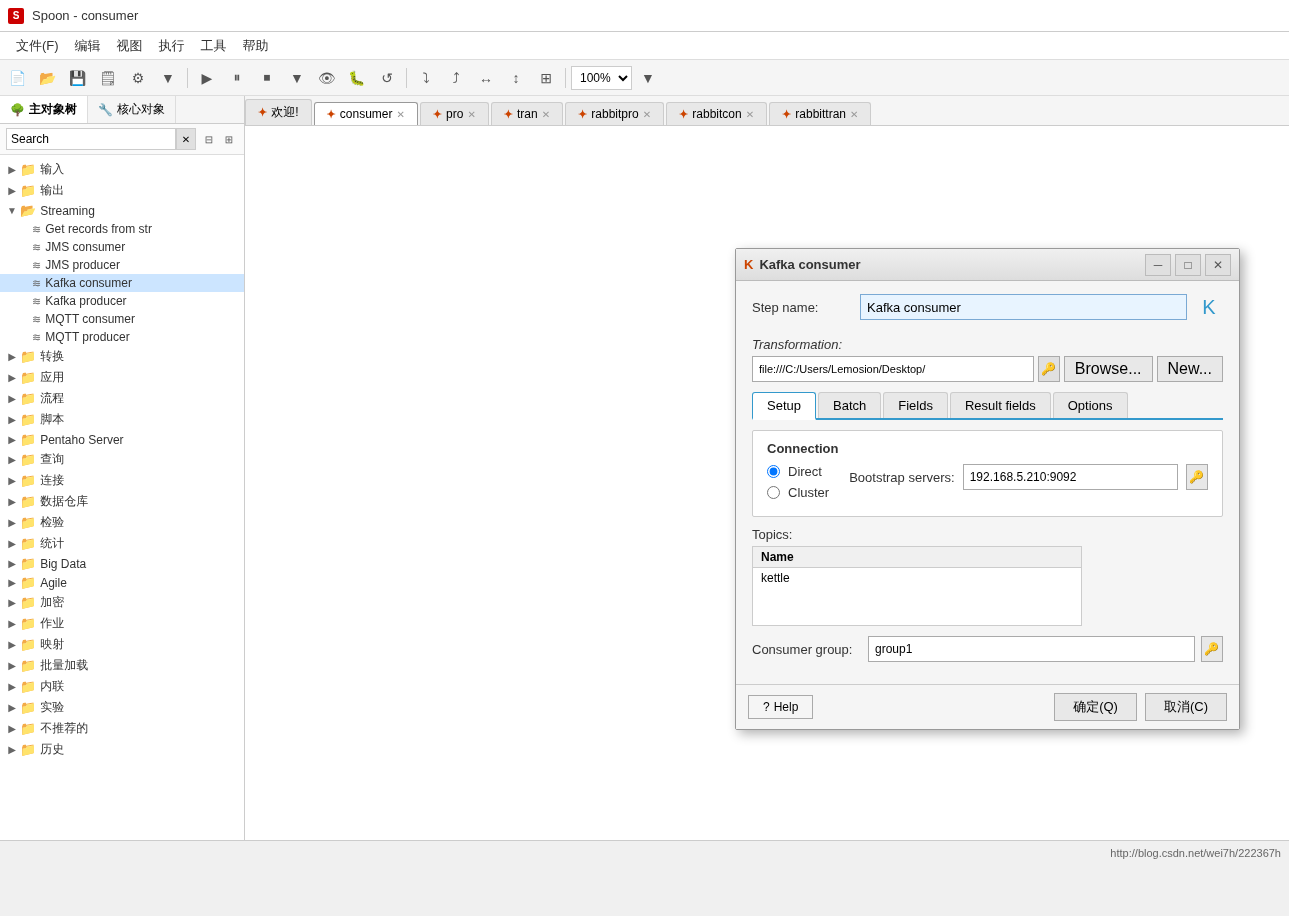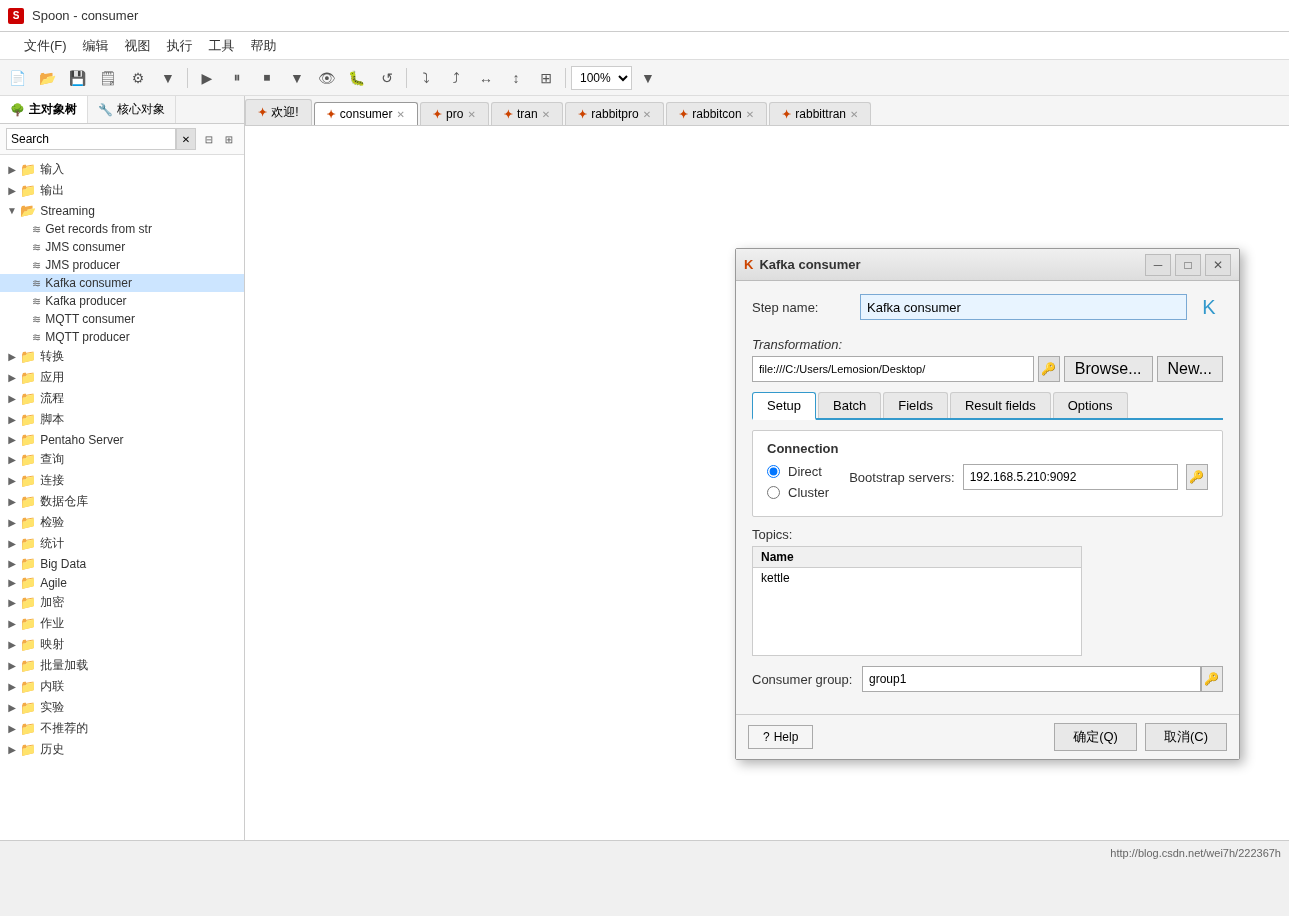--- a/index.html
+++ b/index.html
@@ -16,21 +16,21 @@
     }
     .title-bar-icon { width: 16px; height: 16px; background: #cc0000; border-radius: 2px; margin-right: 8px; display: flex; align-items: center; justify-content: center; color: white; font-size: 10px; font-weight: bold; }
     .title-bar-text { font-size: 13px; color: #333; }
 
     
     .menu-bar {
       background: #fff;
       height: 28px;
       display: flex;
       align-items: center;
-      padding: 0 16px;
+      padding: 0 8px;
       border-bottom: 1px solid #ddd;
     }
     .menu-item { padding: 4px 8px; cursor: pointer; font-size: 13px; color: #333; }
 
     
     .toolbar {
       background: #f5f5f5;
       height: 36px;
       display: flex;
       align-items: center;
@@ -325,32 +325,32 @@
       cursor: pointer;
       display: flex; align-items: center; justify-content: center;
       font-size: 12px;
     }
 
     
     .topics-label { font-size: 13px; color: #333; margin-bottom: 4px; }
     .topics-table {
       border: 1px solid #ccc;
       width: 330px;
-      height: 110px;
+      height: 80px;
       background: white;
       overflow: auto;
       margin-bottom: 10px;
     }
     .topics-table-inner { width: 100%; border-collapse: collapse; }
     .topics-th { background: #f0f0f0; border-bottom: 1px solid #ccc; padding: 3px 8px; font-size: 12px; font-weight: bold; text-align: left; }
     .topics-td { padding: 3px 8px; font-size: 12px; }
     .topics-row:nth-child(even) { background: #f8f8ff; }
 
     
-    .cg-row { display: flex; align-items: center; margin-bottom: 10px; }
+    .cg-row { display: flex; align-items: center; gap: 6px; margin-bottom: 10px; }
     .cg-label { font-size: 13px; color: #333; min-width: 110px; }
     .cg-input {
       flex: 1;
       height: 26px;
       border: 1px solid #aaa;
       padding: 0 6px;
       font-size: 12px;
       background: white;
     }
     .cg-key-btn {

